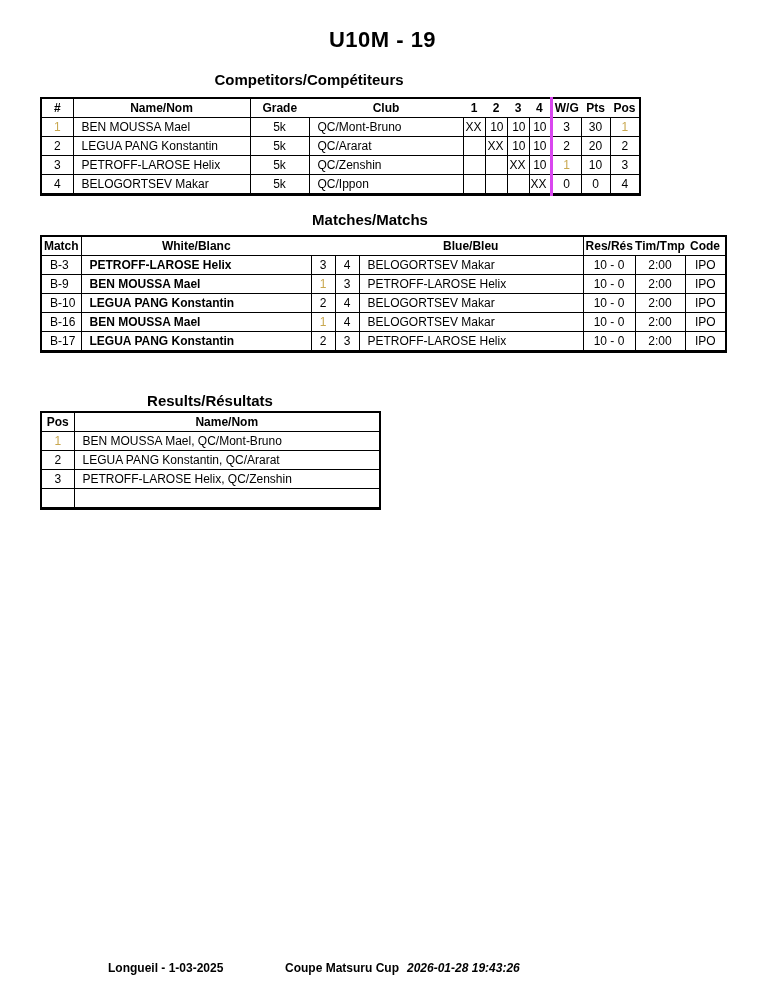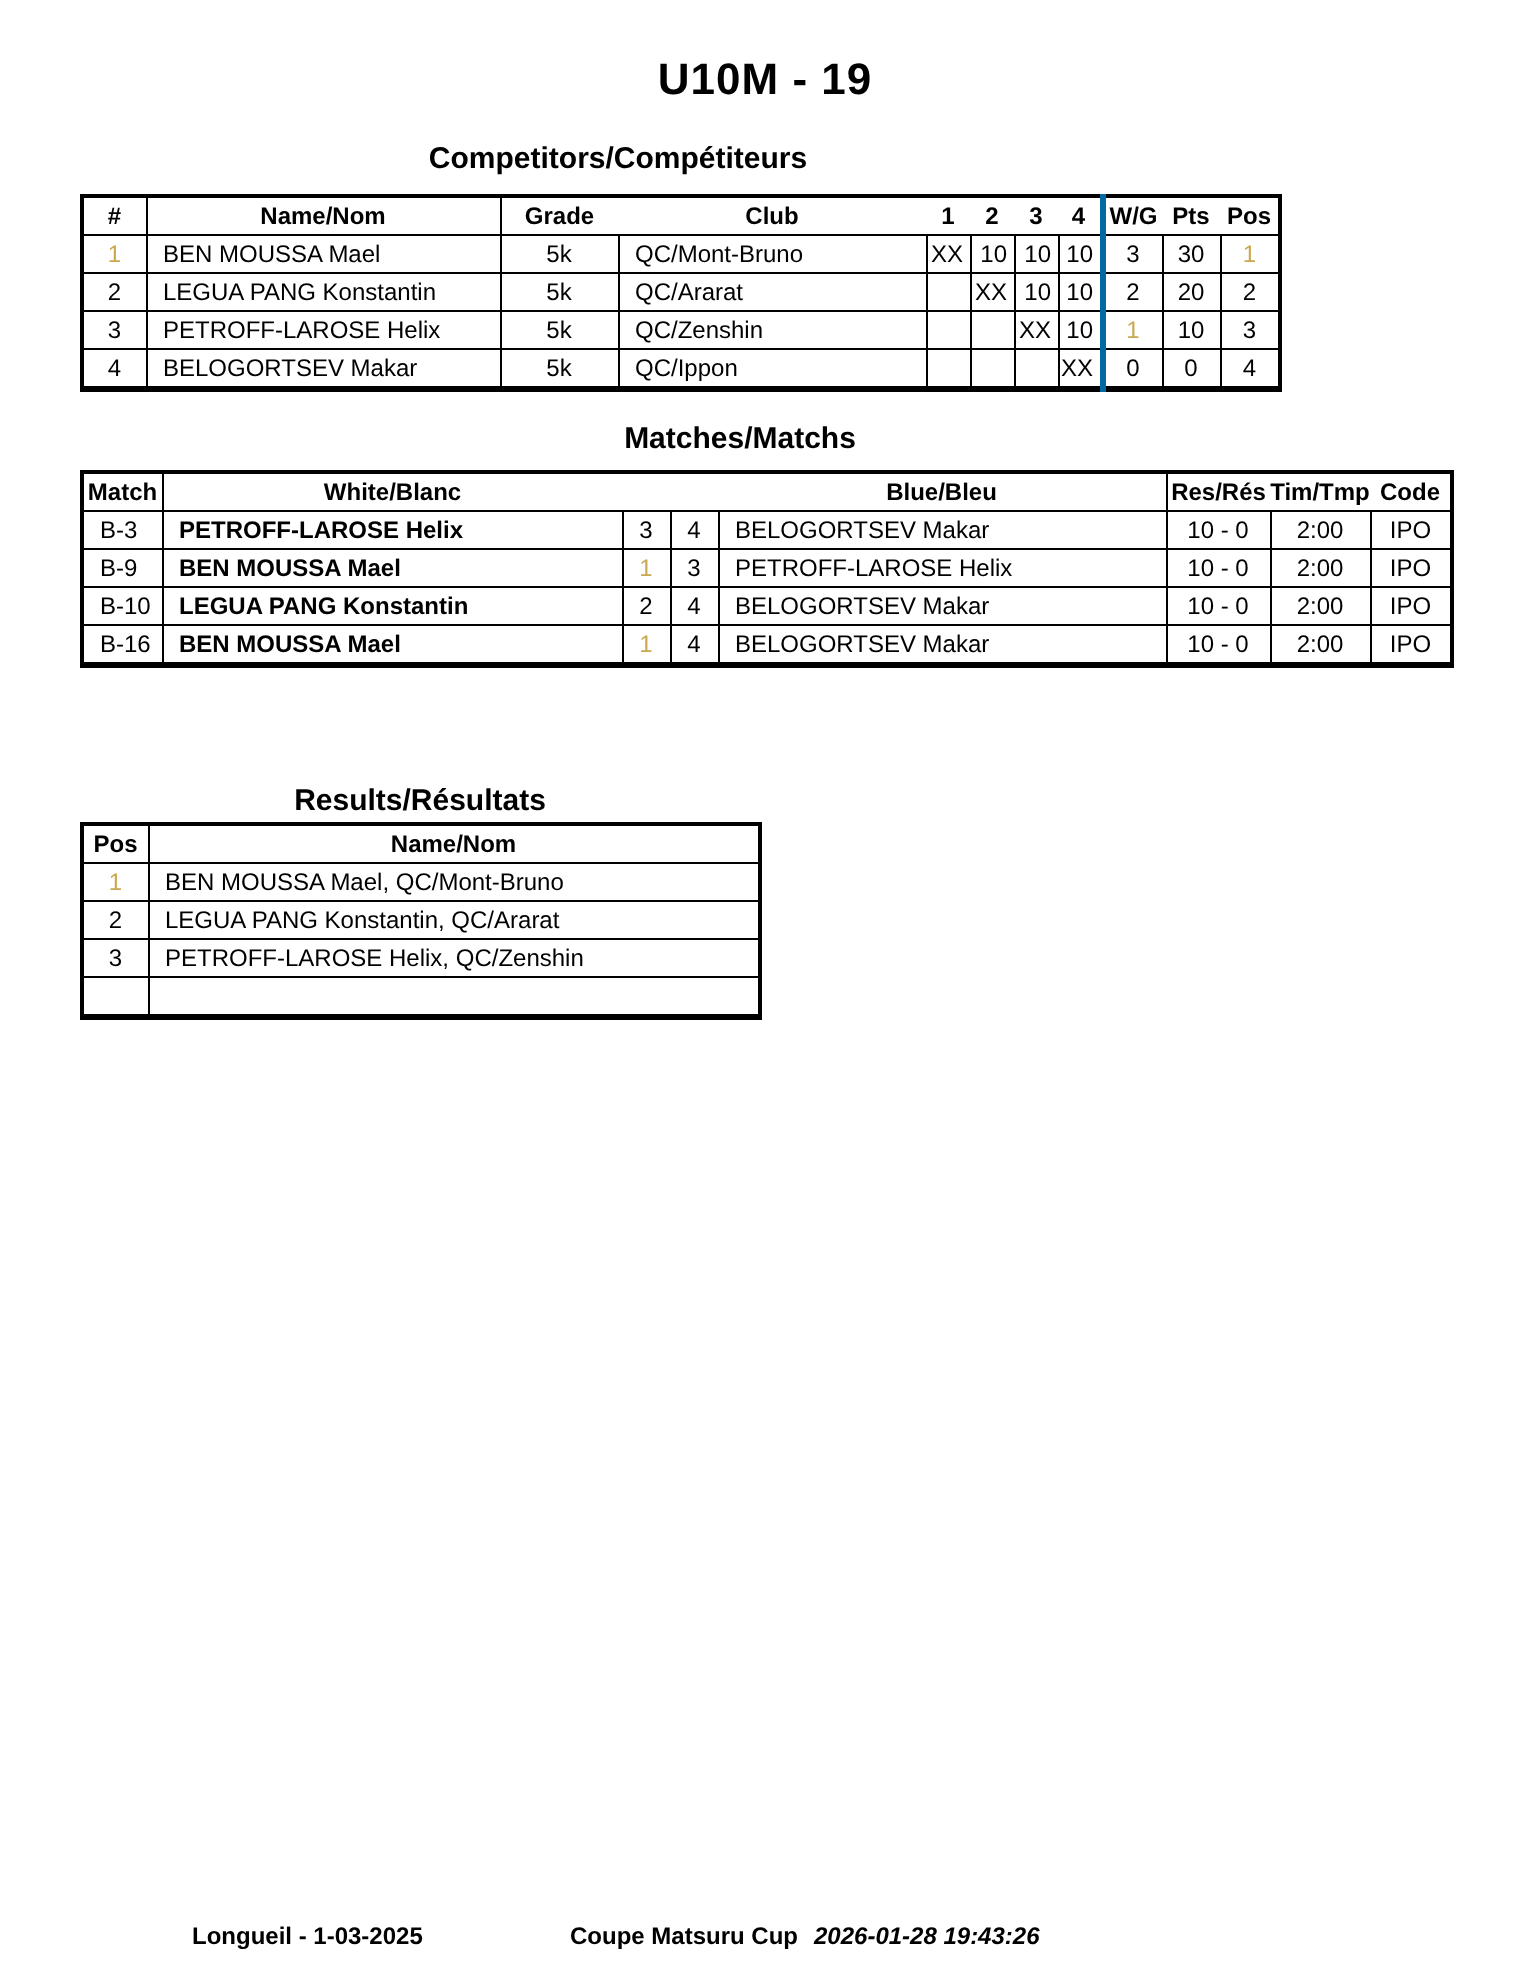--- a/index.html
+++ b/index.html
@@ -37,37 +37,37 @@
   th, td {
     padding: 0; height: 18px; line-height: 18px;
     overflow: hidden; white-space: nowrap;
     font-weight: normal;
   }
   th { font-weight: bold; }
   tr { border-bottom: 1px solid #000; }
 
   .b  { border: 1px solid #000; }           
   .hbr{ border-right: 1px solid #000; }     
-  .thickl { border-left: 3px solid #0369a1; }  
+  .thickl { border-left: 3px solid #d946ef; }  
 
   .al { text-align: left;  padding-left: 8px;  }
   .ac { text-align: center; }
   .ar { text-align: right; padding-right: 3px; }
   .bold { font-weight: bold; }
   .gold { color: var(--gold, #C9A850); }
 
   .table-competitors { left: 40px; top: 97px;  }
   .table-matches     { left: 40px; top: 235px; }
   .table-results     { left: 40px; top: 411px; }
 
   .footer span {
     position: absolute; top: 961px;
     font-size: 12px; font-weight: bold; white-space: nowrap;
   }
-  .footer-location { left: 96px; }
+  .footer-location { left: 108px; }
   .footer-event    { left: 285px; }
   .footer-printed  { left: 407px; font-style: italic; }
 </style>
 </head>
 <body>
 
 <div class="page">
 
   <h1 class="doc-title">U10M - 19</h1>
 
@@ -213,20 +213,30 @@
     <tr>
       <td class="b al">B-16</td>
       <td class="b al bold">BEN MOUSSA Mael</td>
       <td class="b ac gold">1</td>
       <td class="b ac">4</td>
       <td class="b al">BELOGORTSEV Makar</td>
       <td class="b ac">10 - 0</td>
       <td class="b ac">2:00</td>
       <td class="b ac">IPO</td>
     </tr>
+    <tr>
+      <td class="b al">B-17</td>
+      <td class="b al bold">LEGUA PANG Konstantin</td>
+      <td class="b ac">2</td>
+      <td class="b ac">3</td>
+      <td class="b al">PETROFF-LAROSE Helix</td>
+      <td class="b ac">10 - 0</td>
+      <td class="b ac">2:00</td>
+      <td class="b ac">IPO</td>
+    </tr>
   </tbody>
     </table>
 
   <h2 class="section-heading heading-results">Results/Résultats</h2>
 
   <table class="table-results">
     <colgroup>
         <col style="width:33px">
         <col style="width:306px">
       </colgroup>

